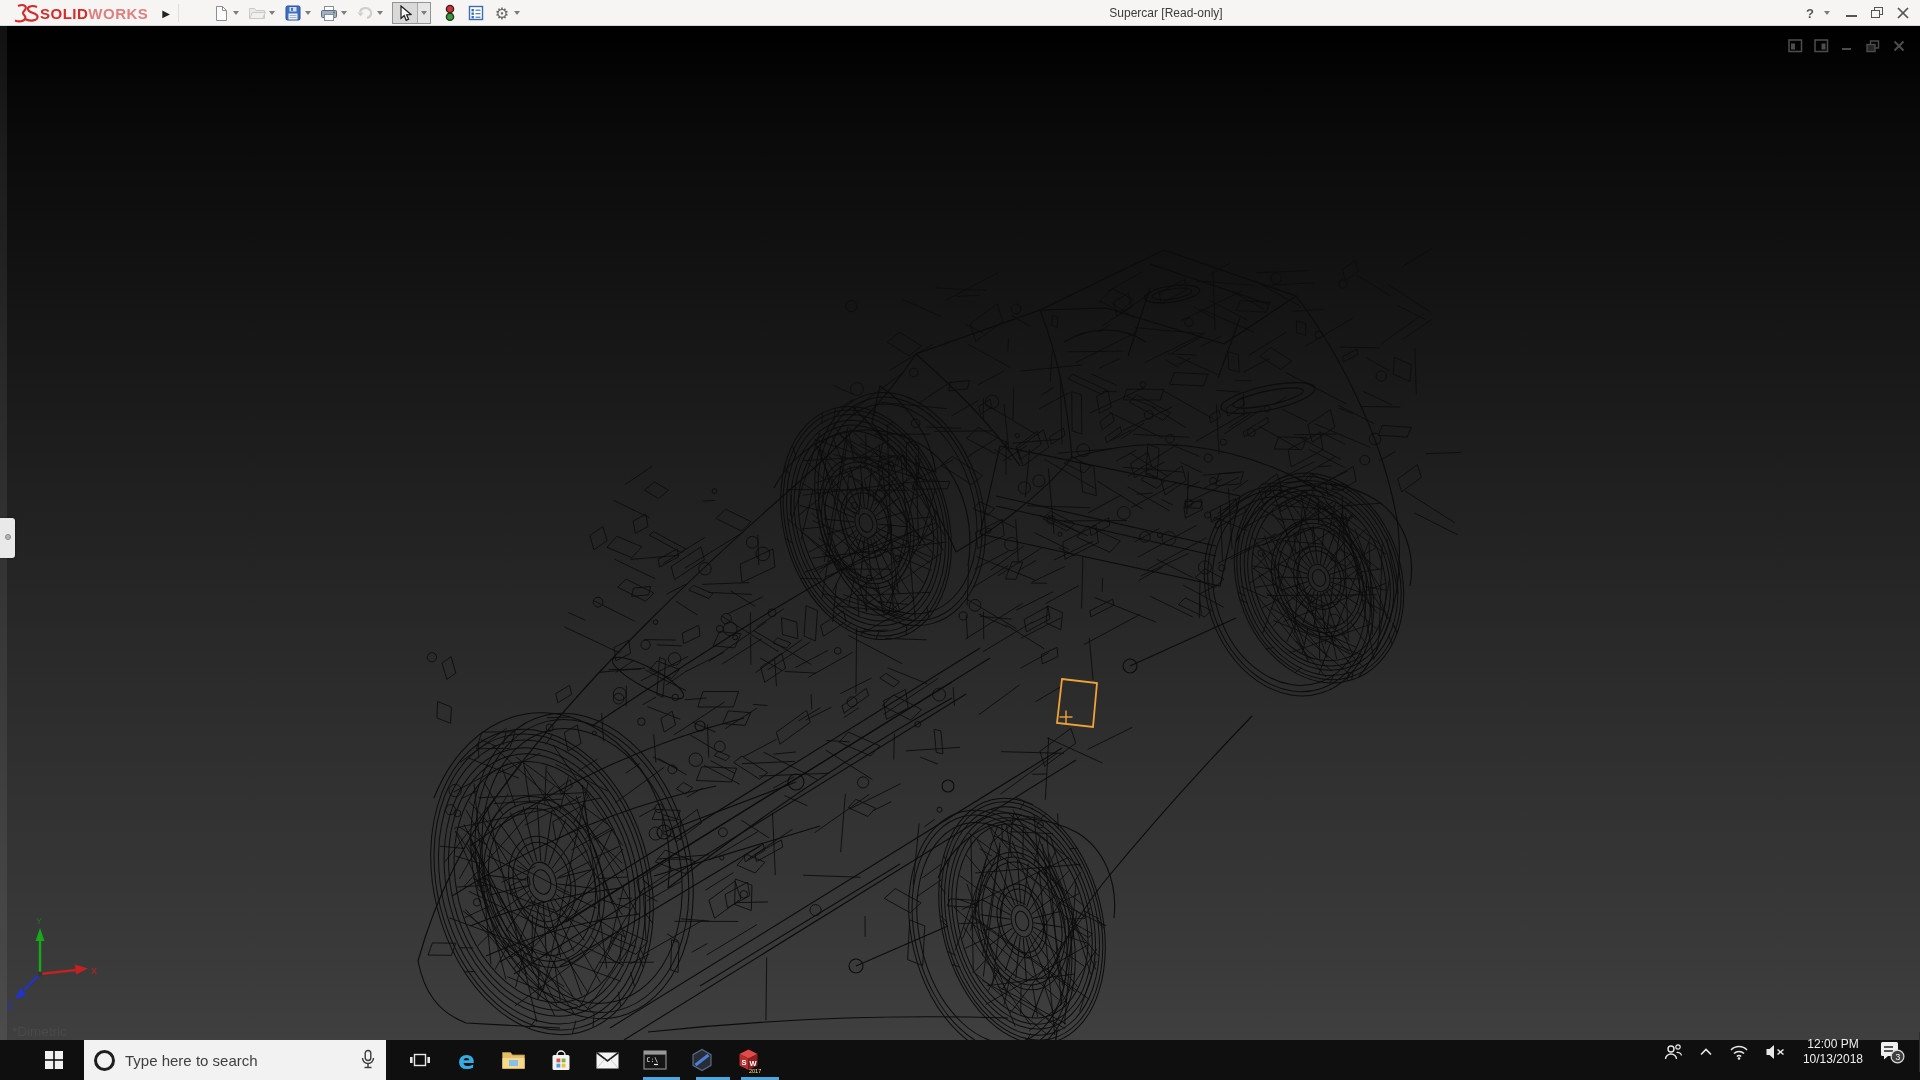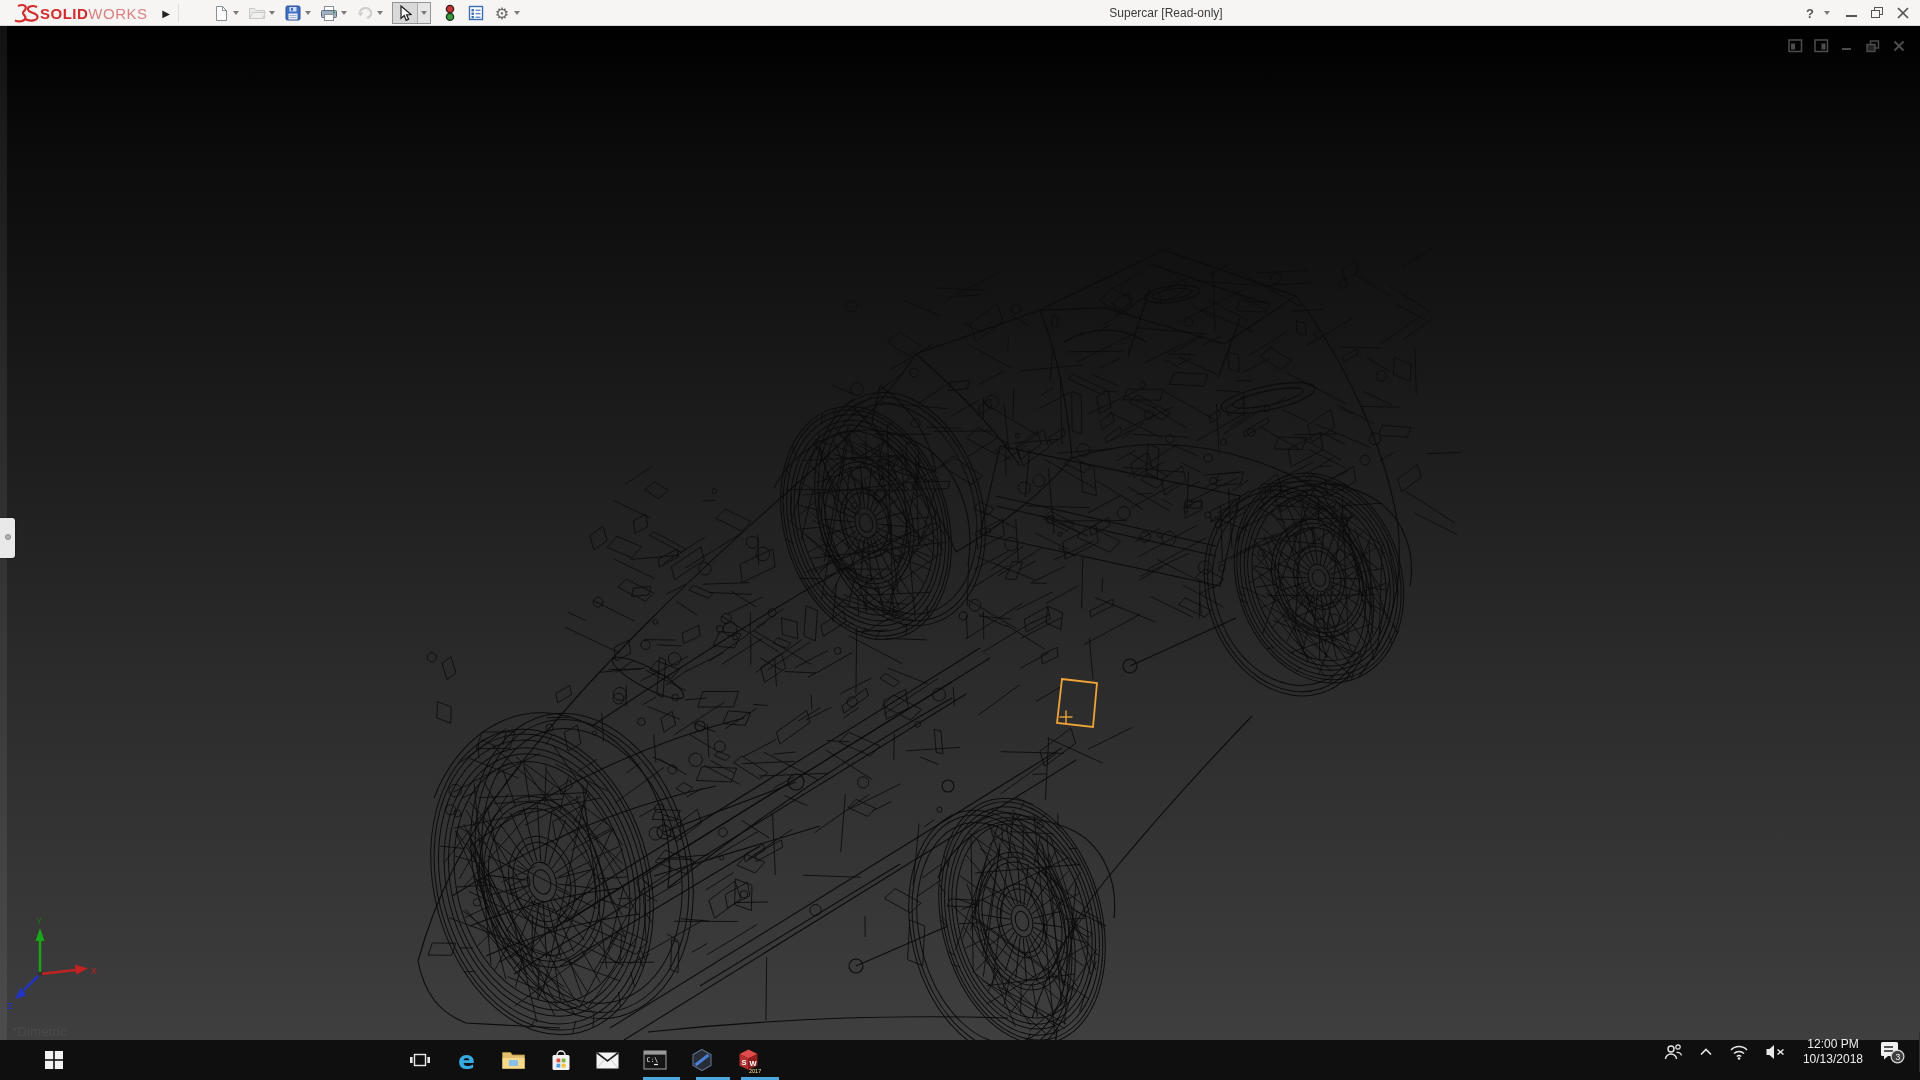--- a/index.html
+++ b/index.html
@@ -4,21 +4,21 @@
 <style>
   * { margin:0; padding:0; box-sizing:border-box; }
   html,body { width:1920px; height:1080px; overflow:hidden; background:#000;
               font-family:"Liberation Sans","DejaVu Sans",sans-serif; }
 
   
   .titlebar { position:absolute; left:0; top:0; width:1920px; height:26px;
               background:#f6f5f4; border-bottom:1px solid #d8d8d8; }
   .brand { position:absolute; left:10px; top:0; height:26px; display:flex; align-items:center; }
   .brand-text { font-size:15px; font-weight:bold; color:#d42b2b; letter-spacing:.5px; }
-  .brand-text .lite { font-weight:normal; color:#dd8080; }
+  .brand-text .lite { font-weight:bold; color:#dd8080; }
   .flyout { position:absolute; left:158px; top:3px; width:16px; height:20px;
             display:flex; align-items:center; justify-content:center;
             font-size:10px; color:#222; cursor:default; }
   .tb-sep { position:absolute; left:178px; top:4px; width:1px; height:18px; background:#ddd; }
   .qat { position:absolute; left:206px; top:0; height:26px; display:flex; align-items:center; }
   .qbtn { display:flex; align-items:center; justify-content:center;
           width:22px; height:22px; margin-left:4px; }
   .qbtn svg { display:block; }
   .qbtn.disabled { opacity:.42; filter:grayscale(1); }
   .caret { width:0; height:0; border-left:3.5px solid transparent; border-right:3.5px solid transparent;
@@ -1399,20 +1399,30 @@
 <div class="taskbar">
   <div class="start-btn">
     <svg width="18" height="18" viewBox="0 0 18 18">
       <rect x="0" y="0" width="8.2" height="8.2" fill="#f2f2f2"></rect>
       <rect x="9.8" y="0" width="8.2" height="8.2" fill="#f2f2f2"></rect>
       <rect x="0" y="9.8" width="8.2" height="8.2" fill="#f2f2f2"></rect>
       <rect x="9.8" y="9.8" width="8.2" height="8.2" fill="#f2f2f2"></rect>
     </svg>
   </div>
 
+  <div class="search-box">
+    <div class="cortana-ring"></div>
+    <input class="search-input" placeholder="Type here to search" style="">
+    <svg class="mic" width="16" height="22" viewBox="0 0 16 22">
+      <rect x="5.2" y="1.5" width="5.6" height="10" rx="2.8" fill="none" stroke="#3c3c3c" stroke-width="1.4"></rect>
+      <path d="M2.5,9 a5.5,5.5 0 0 0 11,0" fill="none" stroke="#3c3c3c" stroke-width="1.4"></path>
+      <line x1="8" y1="14.5" x2="8" y2="18" stroke="#3c3c3c" stroke-width="1.4"></line>
+      <line x1="4.5" y1="18.5" x2="11.5" y2="18.5" stroke="#3c3c3c" stroke-width="1.4"></line>
+    </svg>
+  </div>
 
   <div class="tb-icons">
     <div class="tb-btn">
       <svg width="22" height="18" viewBox="0 0 22 18">
         <rect x="5.5" y="3.5" width="11" height="11" fill="none" stroke="#e8e8e8" stroke-width="1.4"></rect>
         <rect x="1" y="6" width="2.6" height="6" fill="#e8e8e8"></rect>
         <rect x="18.4" y="6" width="2.6" height="6" fill="#e8e8e8"></rect>
       </svg>
     </div>
     <div class="tb-btn">

